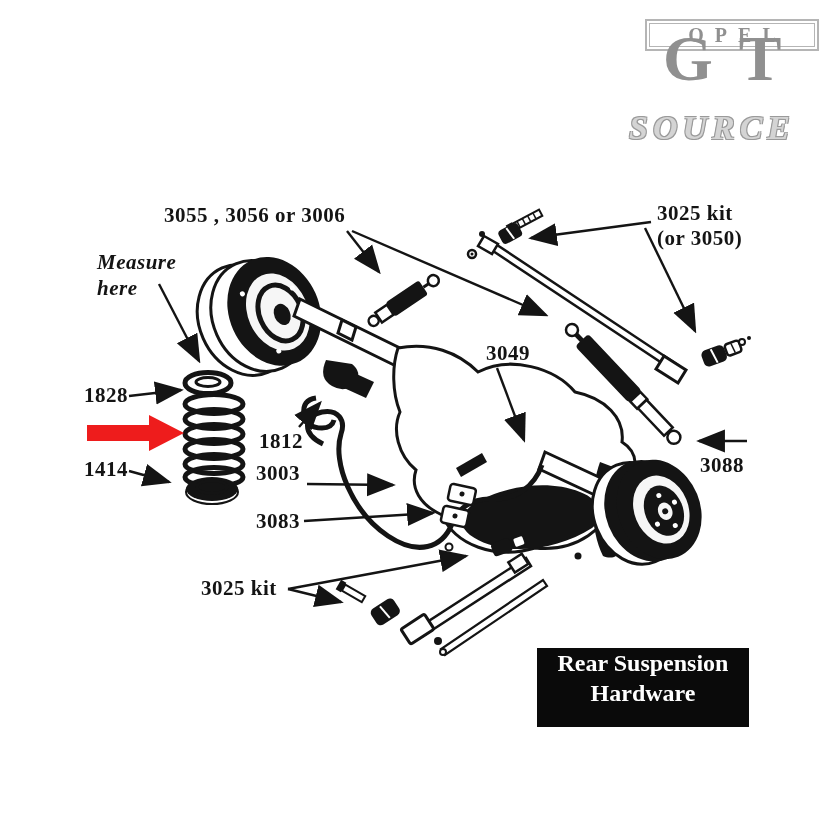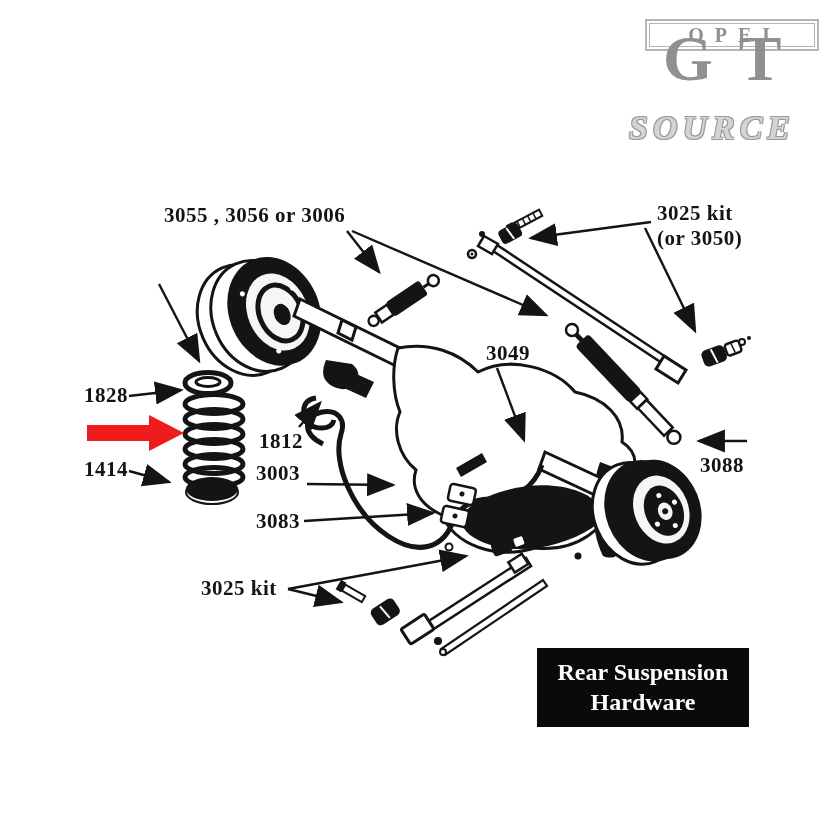--- a/index.html
+++ b/index.html
@@ -61,21 +61,21 @@
     color:var(--logo-fill-light,#d4d4d4);
     text-shadow:-1px -1px 0 var(--logo-outline,#9a9a9a),1px -1px 0 var(--logo-outline,#9a9a9a),
                 -1px 1px 0 var(--logo-outline,#9a9a9a),1px 1px 0 var(--logo-outline,#9a9a9a);
     font-family:"Liberation Serif","DejaVu Serif",serif;
   }
   .title-box{
     position:absolute;left:537px;top:648px;width:212px;height:79px;
     background:var(--title-box-bg,#0a0a0a);
     color:var(--title-box-text,#fff);
     text-align:center;font-weight:bold;font-size:24px;line-height:30px;
-    padding-top:9px;box-sizing:border-box;
+    box-sizing:border-box;
   }
 </style>
 </head>
 <body>
 
 <div class="canvas">
 
   <svg class="art" width="840" height="840" viewBox="0 0 840 840">
     <defs>
       <marker id="ah" viewBox="0 0 10 8" refX="9" refY="4" markerWidth="12" markerHeight="10" orient="auto">
@@ -263,20 +263,24 @@
     <polygon class="accent" points="87,425 149,425 149,415 184,433 149,451 149,441 87,441"></polygon>
   </svg>
 
   <div class="lbl" style="left:164px;top:203px">3055 , 3056 or 3006</div>
 
   <div class="lbl" style="left:657px;top:201px">
     <span class="l2">3025 kit</span>
     <span class="l2">(or 3050)</span>
   </div>
 
+  <div class="lbl it" style="left:97px;top:249px">
+    <span class="l2">Measure</span>
+    <span class="l2">here</span>
+  </div>
 
   <div class="lbl" style="left:84px;top:383px">1828</div>
   <div class="lbl" style="left:259px;top:429px">1812</div>
   <div class="lbl" style="left:486px;top:341px">3049</div>
   <div class="lbl" style="left:84px;top:457px">1414</div>
   <div class="lbl" style="left:256px;top:461px">3003</div>
   <div class="lbl" style="left:256px;top:509px">3083</div>
   <div class="lbl" style="left:700px;top:453px">3088</div>
   <div class="lbl" style="left:201px;top:576px">3025 kit</div>
 

